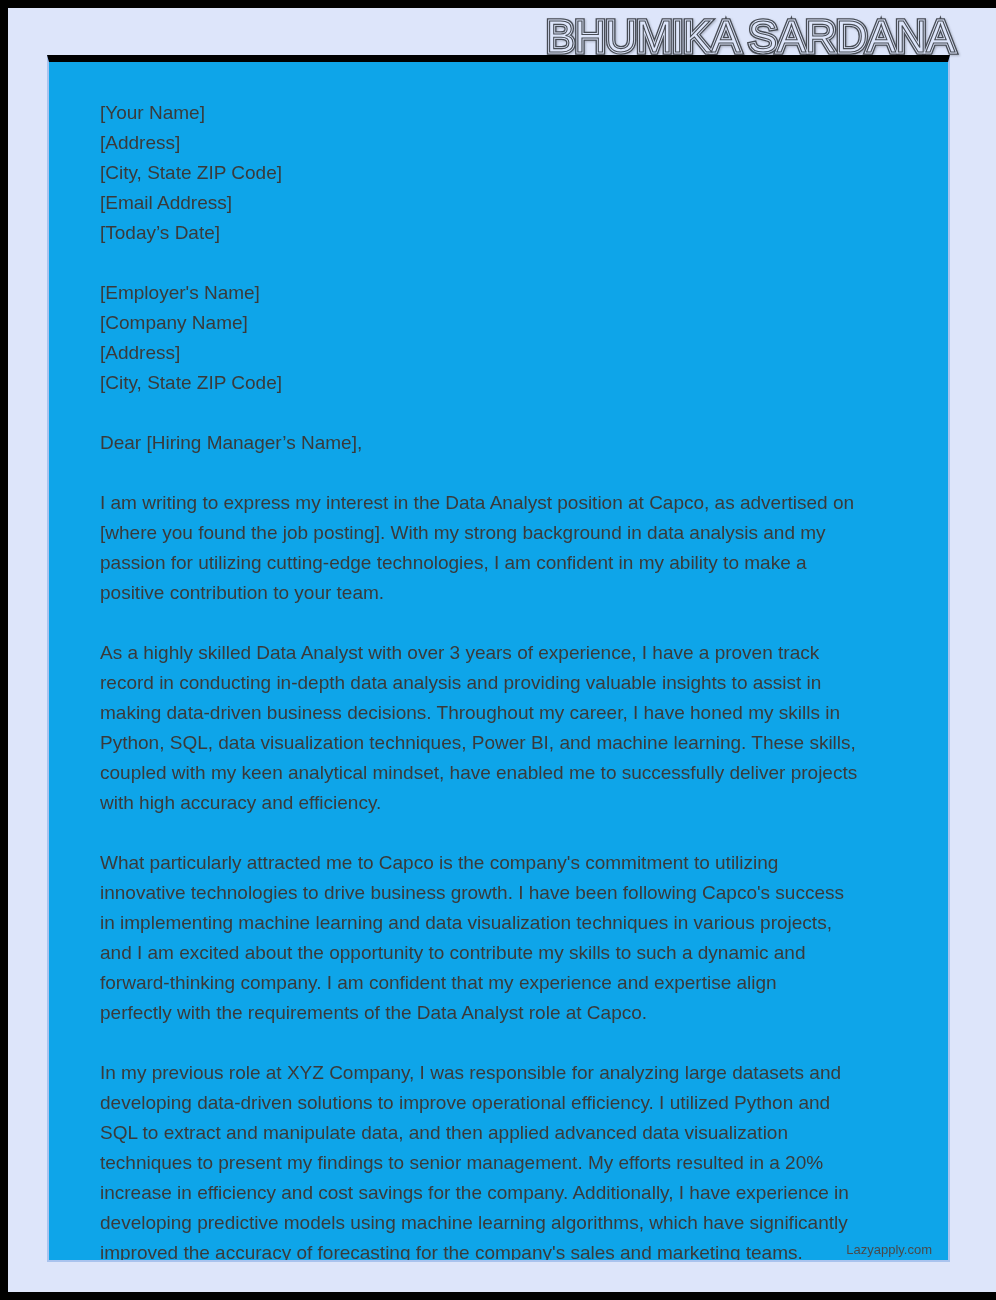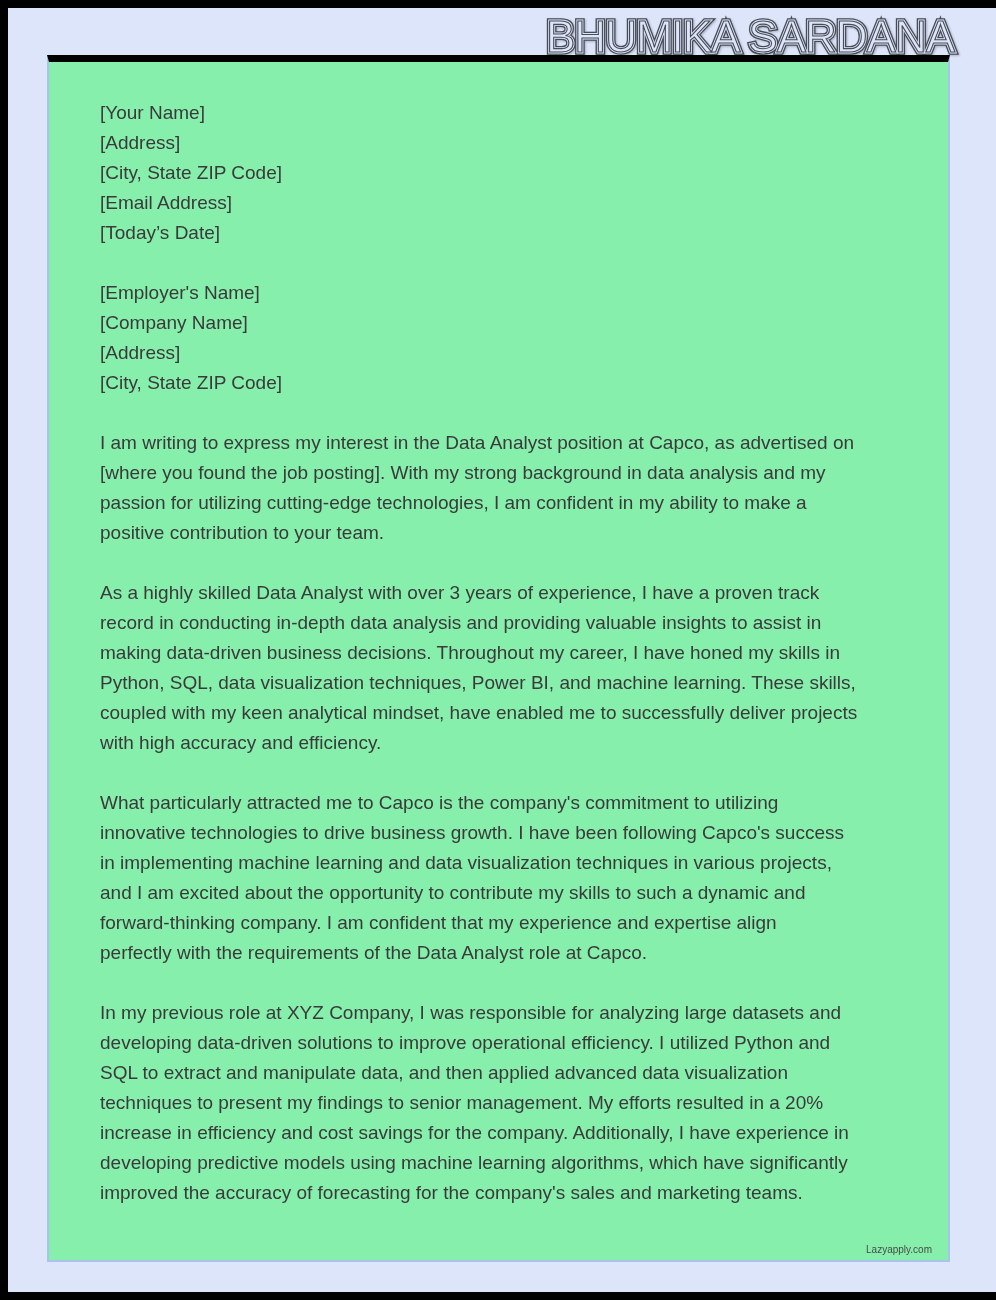--- a/index.html
+++ b/index.html
@@ -41,21 +41,21 @@
   .hn-mid    { fill: #dde5fa; stroke: #dde5fa; stroke-width: 2.8px; paint-order: stroke; }
   .hn-inner  { fill: #dde5fa; stroke: #474c55; stroke-width: 1.1px; }
   
   .page {
     position: absolute;
     left: 39px;
     top: 47px;
     width: 903px;
     height: 1207px;
     box-sizing: border-box;
-    background: #86efac;
+    background: #0ea5e9;
     border-top: 7px solid #000000;
     border-left: 2px solid #a9c3ee;
     border-right: 2px solid #a9c3ee;
     border-bottom: 2px solid #a9c3ee;
     overflow: hidden;
   }
   .letter-body {
     padding: 36px 51px 0 51px;
     color: #3a3a3a;
     font-size: 19px;
@@ -69,21 +69,21 @@
   .salutation {
     margin: 0 0 30px 0;
   }
   .para:last-child {
     margin-bottom: 4px;
   }
   .watermark {
     position: absolute;
     right: 16px;
     bottom: 2px;
-    font-size: 10px;
+    font-size: 13px;
     line-height: 16px;
     color: #4a4a4a;
     background: transparent;
   }
 </style>
 </head>
 <body>
 
 <div class="frame">
 
@@ -100,20 +100,21 @@
 [Address]
 [City, State ZIP Code]
 [Email Address]
 [Today’s Date]</p>
 
       <p class="address-block">[Employer's Name]
 [Company Name]
 [Address]
 [City, State ZIP Code]</p>
 
+      <p class="salutation">Dear [Hiring Manager’s Name],</p>
 
       <p class="para">I am writing to express my interest in the Data Analyst position at Capco, as advertised on
 [where you found the job posting]. With my strong background in data analysis and my
 passion for utilizing cutting-edge technologies, I am confident in my ability to make a
 positive contribution to your team.</p>
 
       <p class="para">As a highly skilled Data Analyst with over 3 years of experience, I have a proven track
 record in conducting in-depth data analysis and providing valuable insights to assist in
 making data-driven business decisions. Throughout my career, I have honed my skills in
 Python, SQL, data visualization techniques, Power BI, and machine learning. These skills,

